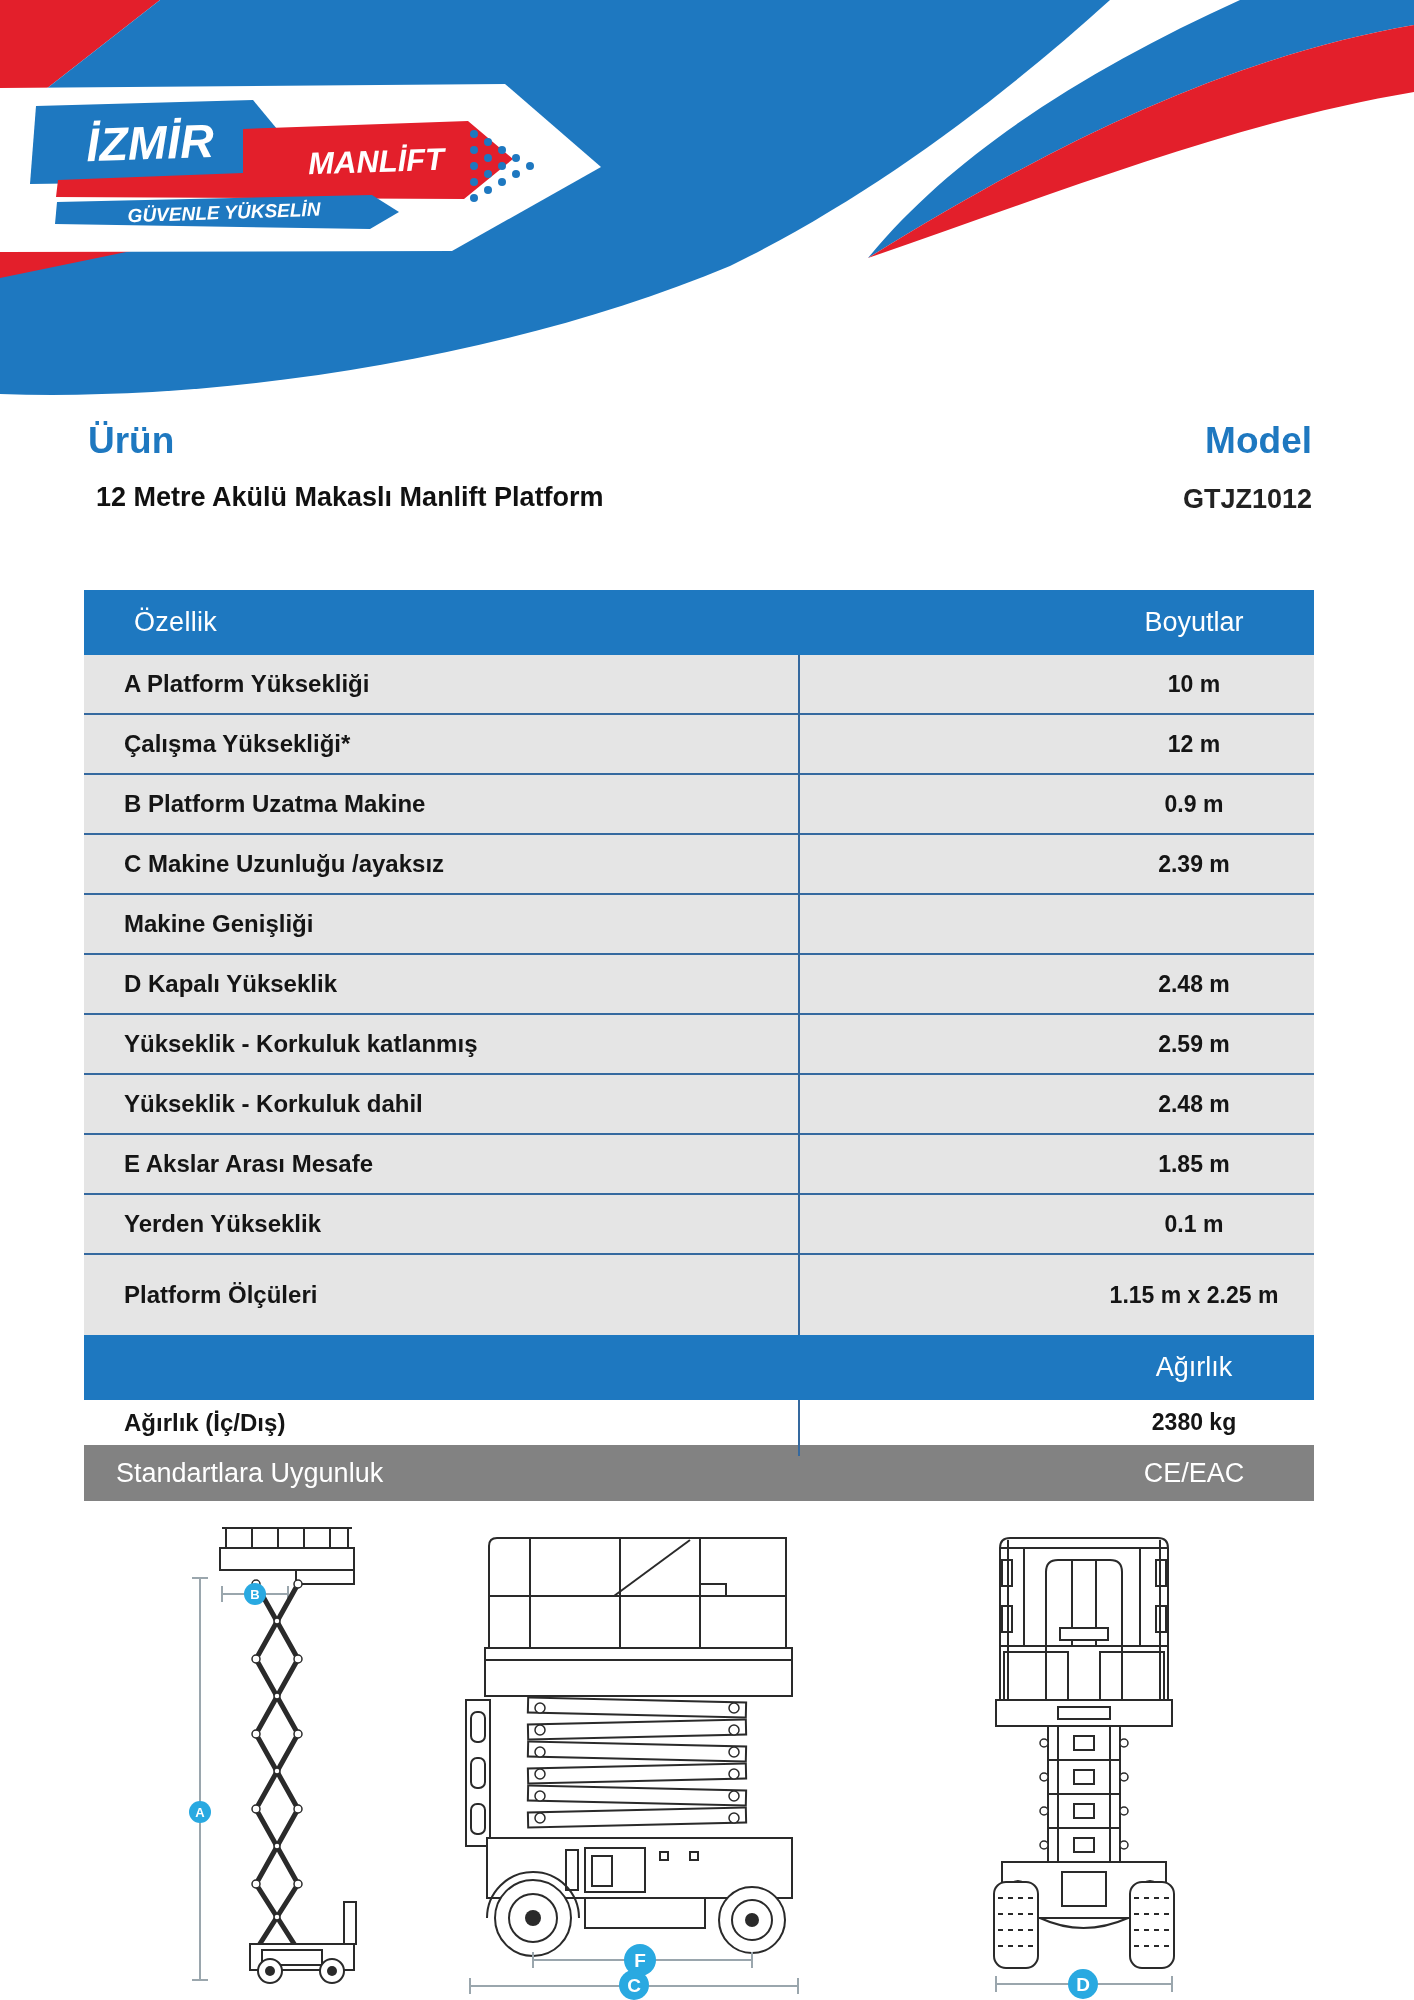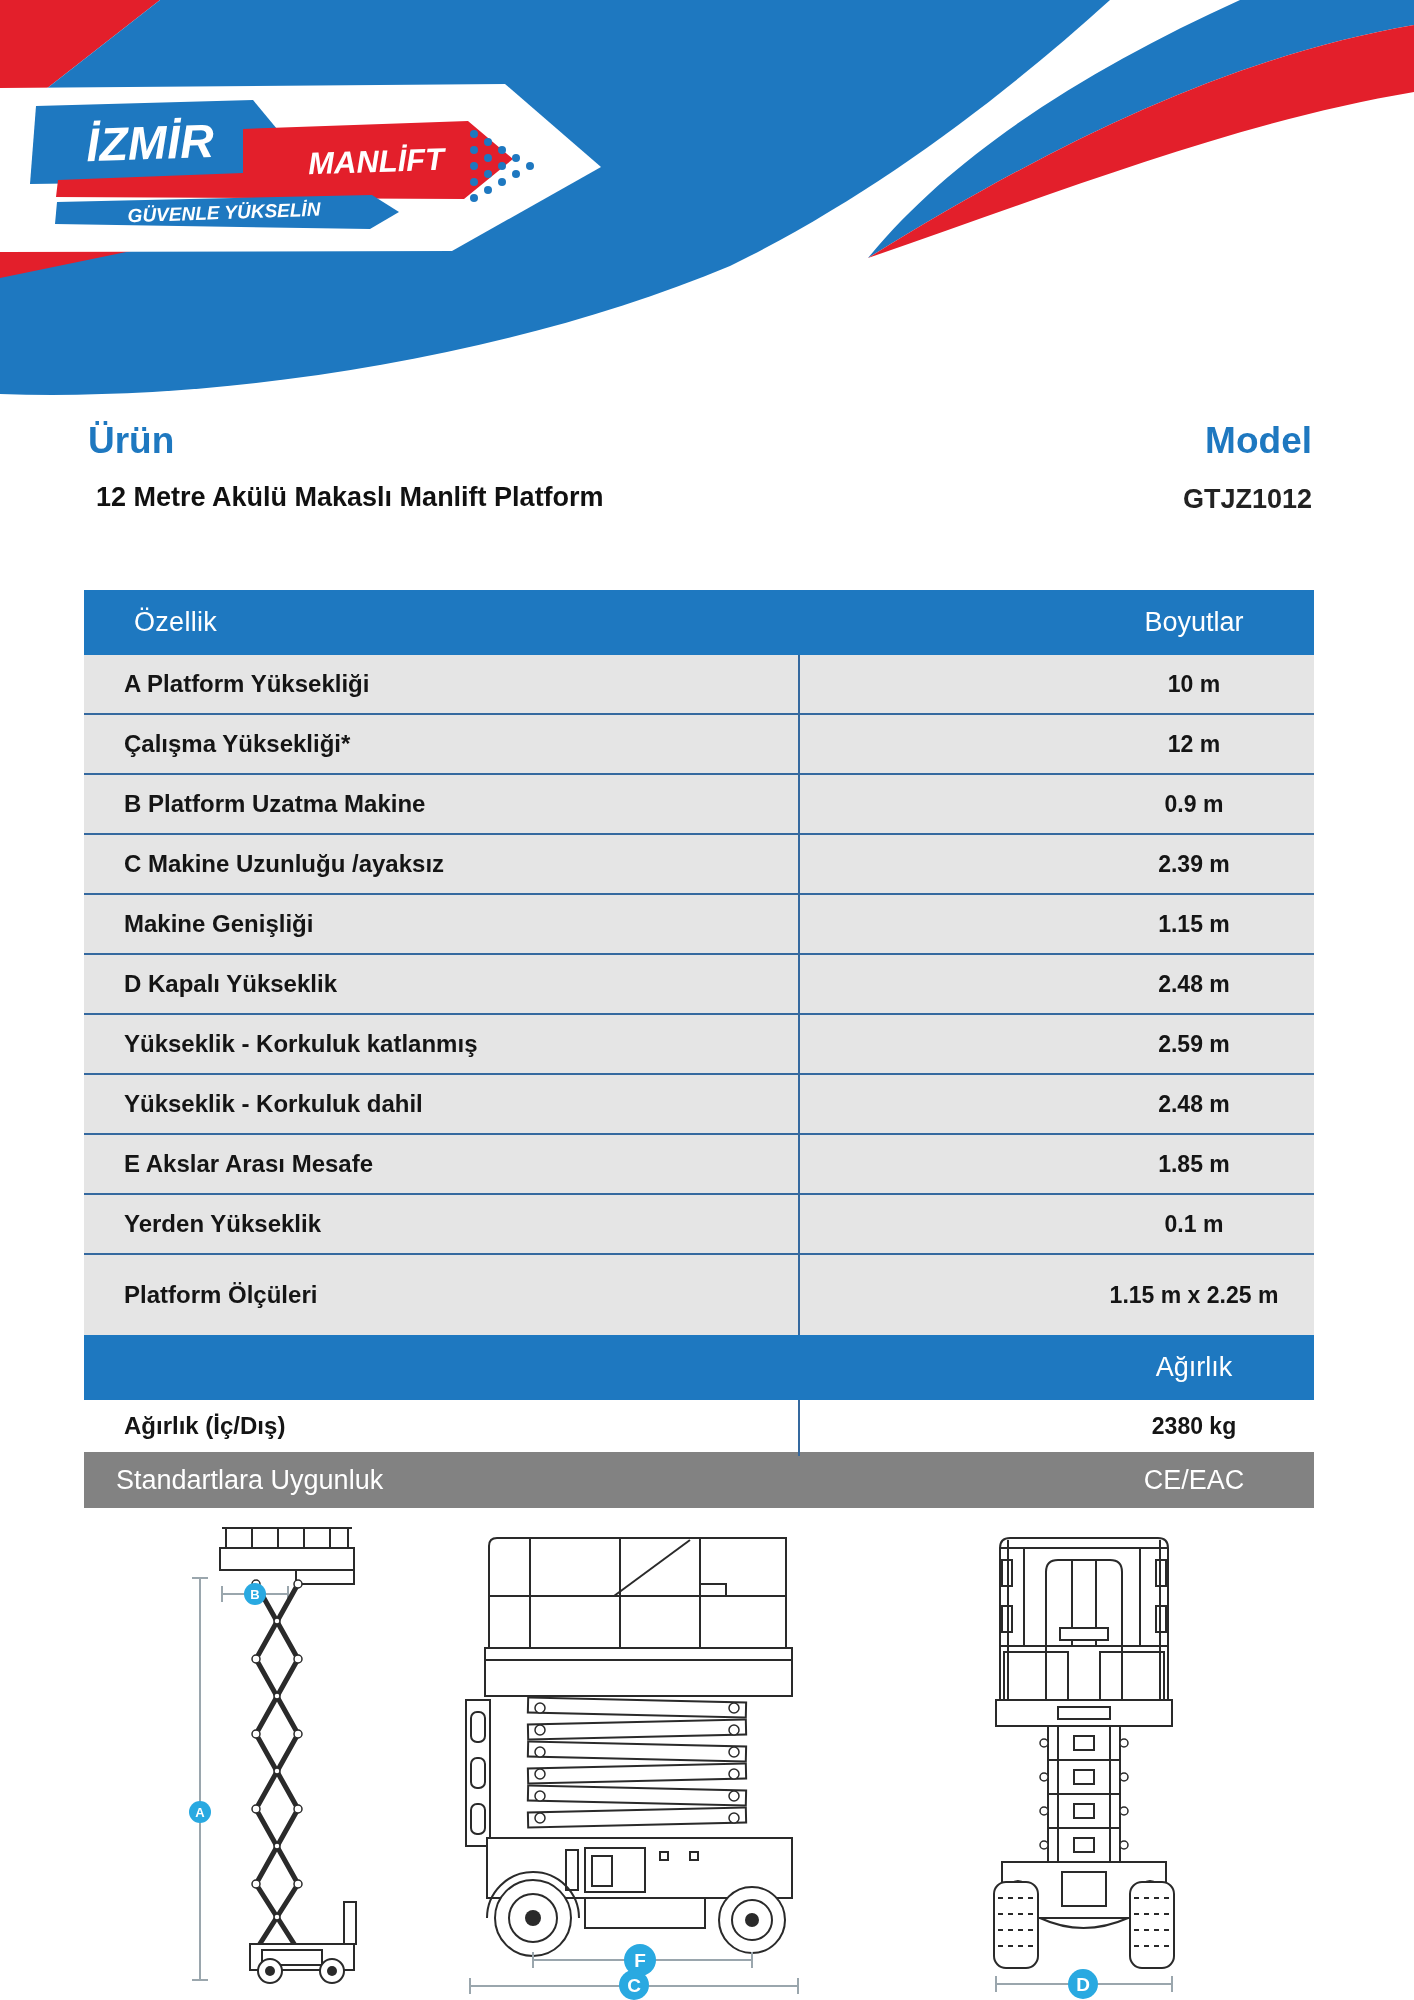--- a/index.html
+++ b/index.html
@@ -27,21 +27,21 @@
 
   .spec-table{position:absolute;left:84px;top:590px;width:1230px}
   .t-header{position:relative;height:65px;background:var(--primary-blue);display:flex;align-items:center;color:#fff}
   .t-header .h-feature{padding-left:50px;font-size:27px;font-weight:500;letter-spacing:.3px}
   .h-dim{position:absolute;left:990px;top:0;width:240px;height:65px;display:flex;align-items:center;justify-content:center;font-size:27px;font-weight:500;color:#fff}
   .spec-row{position:relative;height:60px;display:flex;align-items:center;border-bottom:2px solid var(--grid-line-blue);background:#e5e5e5}
   .spec-row:last-child{height:80px;border-bottom:none}
   .cell-label{padding-left:40px;font-size:24px;font-weight:bold;color:#151515}
   .cell-value{position:absolute;left:990px;top:0;width:240px;height:100%;display:flex;align-items:center;justify-content:center;font-size:23px;font-weight:bold;color:#151515}
   .weight-band{position:relative;height:65px;background:var(--primary-blue)}
-  .weight-row{position:relative;height:52px;background:#fff;display:flex;align-items:center}
+  .weight-row{position:relative;height:45px;background:#fff;display:flex;align-items:center}
   .gray-band{position:relative;height:56px;background:var(--standards-gray);display:flex;align-items:center;color:#fff}
   .gray-band .g-label{padding-left:32px;font-size:27px;font-weight:500}
   .v-divider{position:absolute;left:714px;width:2px;background:var(--grid-line-blue)}
   .v-div-1{top:65px;height:680px}
   .v-div-2{top:810px;height:56px}
 
   .drawings-svg{position:absolute;left:0;top:1515px;width:1414px;height:485px}
   .dim-letter{fill:#fff;font-weight:bold;font-family:"Liberation Sans",sans-serif;text-anchor:middle}
   .mech{stroke:#2a2a2a;fill:none;stroke-width:2}
   .mech-f{stroke:#2a2a2a;fill:#fff;stroke-width:2}
@@ -119,21 +119,20 @@
         <div class="spec-row">
           <div class="cell-label">B Platform Uzatma Makine</div>
           <div class="cell-value">0.9 m</div>
         </div>
         <div class="spec-row">
           <div class="cell-label">C Makine Uzunluğu /ayaksız</div>
           <div class="cell-value">2.39 m</div>
         </div>
         <div class="spec-row">
           <div class="cell-label">Makine Genişliği</div>
-          <div class="cell-value">1.15 m</div>
         </div>
         <div class="spec-row">
           <div class="cell-label">D Kapalı Yükseklik</div>
           <div class="cell-value">2.48 m</div>
         </div>
         <div class="spec-row">
           <div class="cell-label">Yükseklik - Korkuluk katlanmış</div>
           <div class="cell-value">2.59 m</div>
         </div>
         <div class="spec-row">

